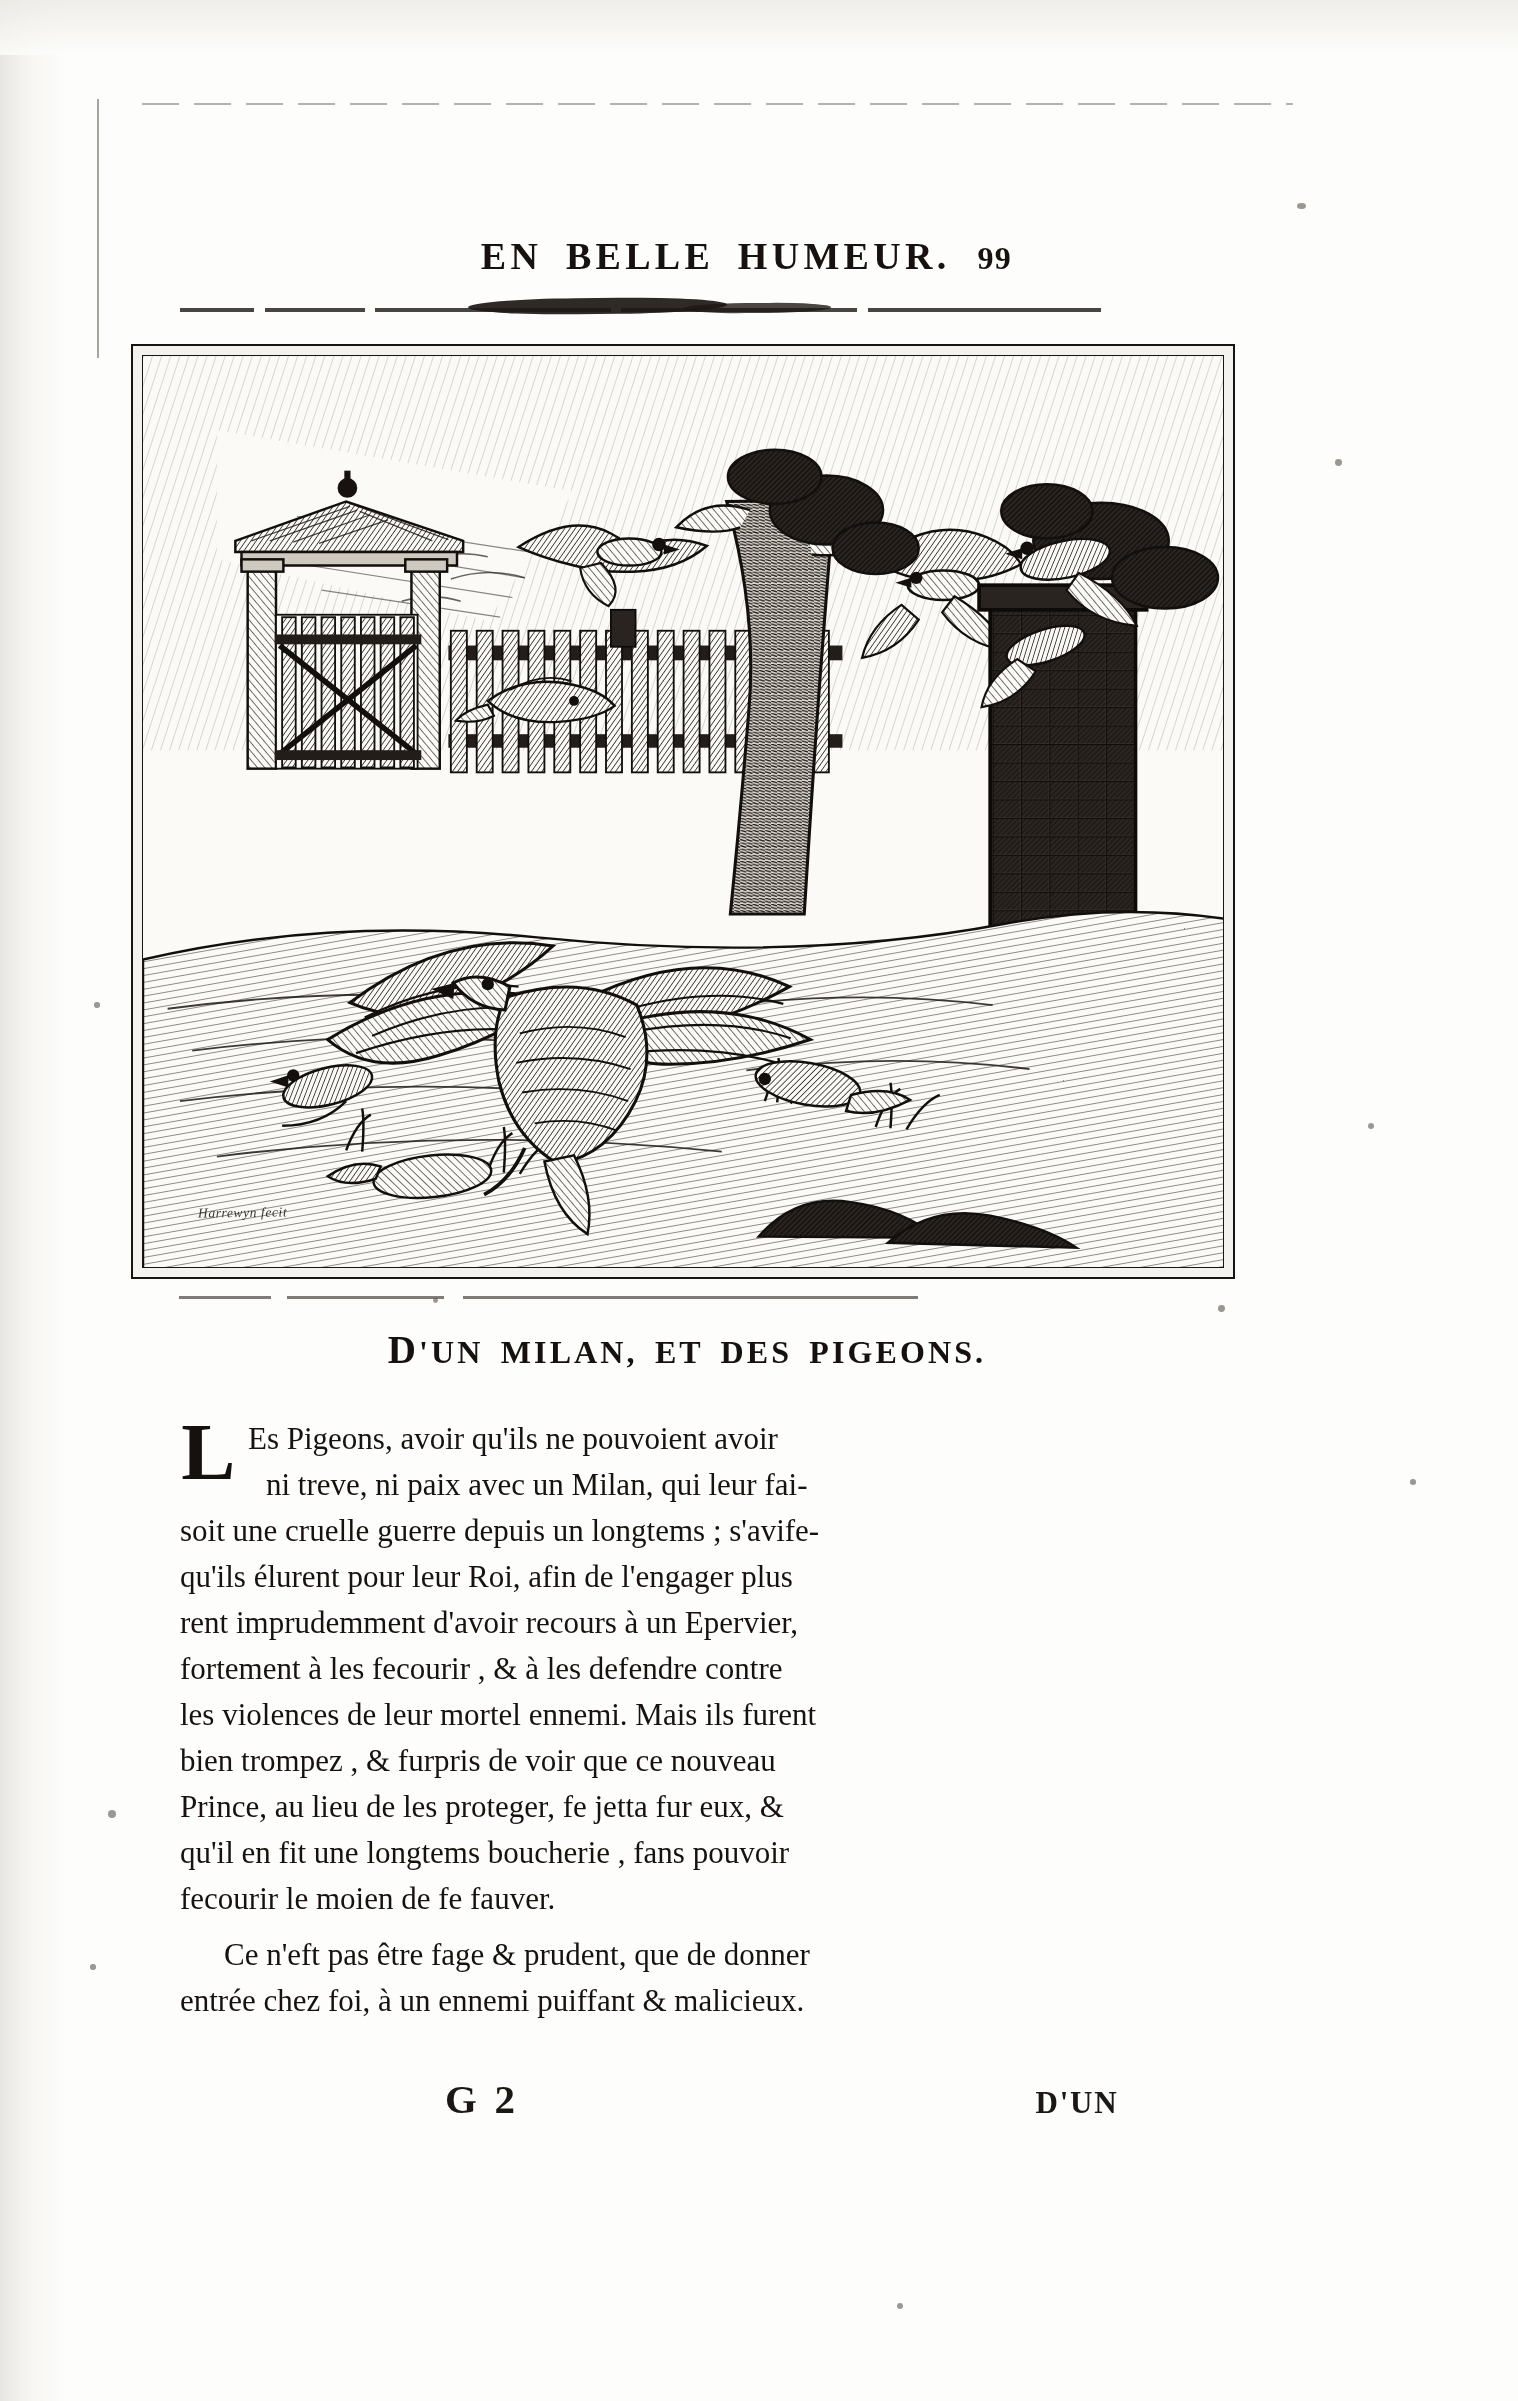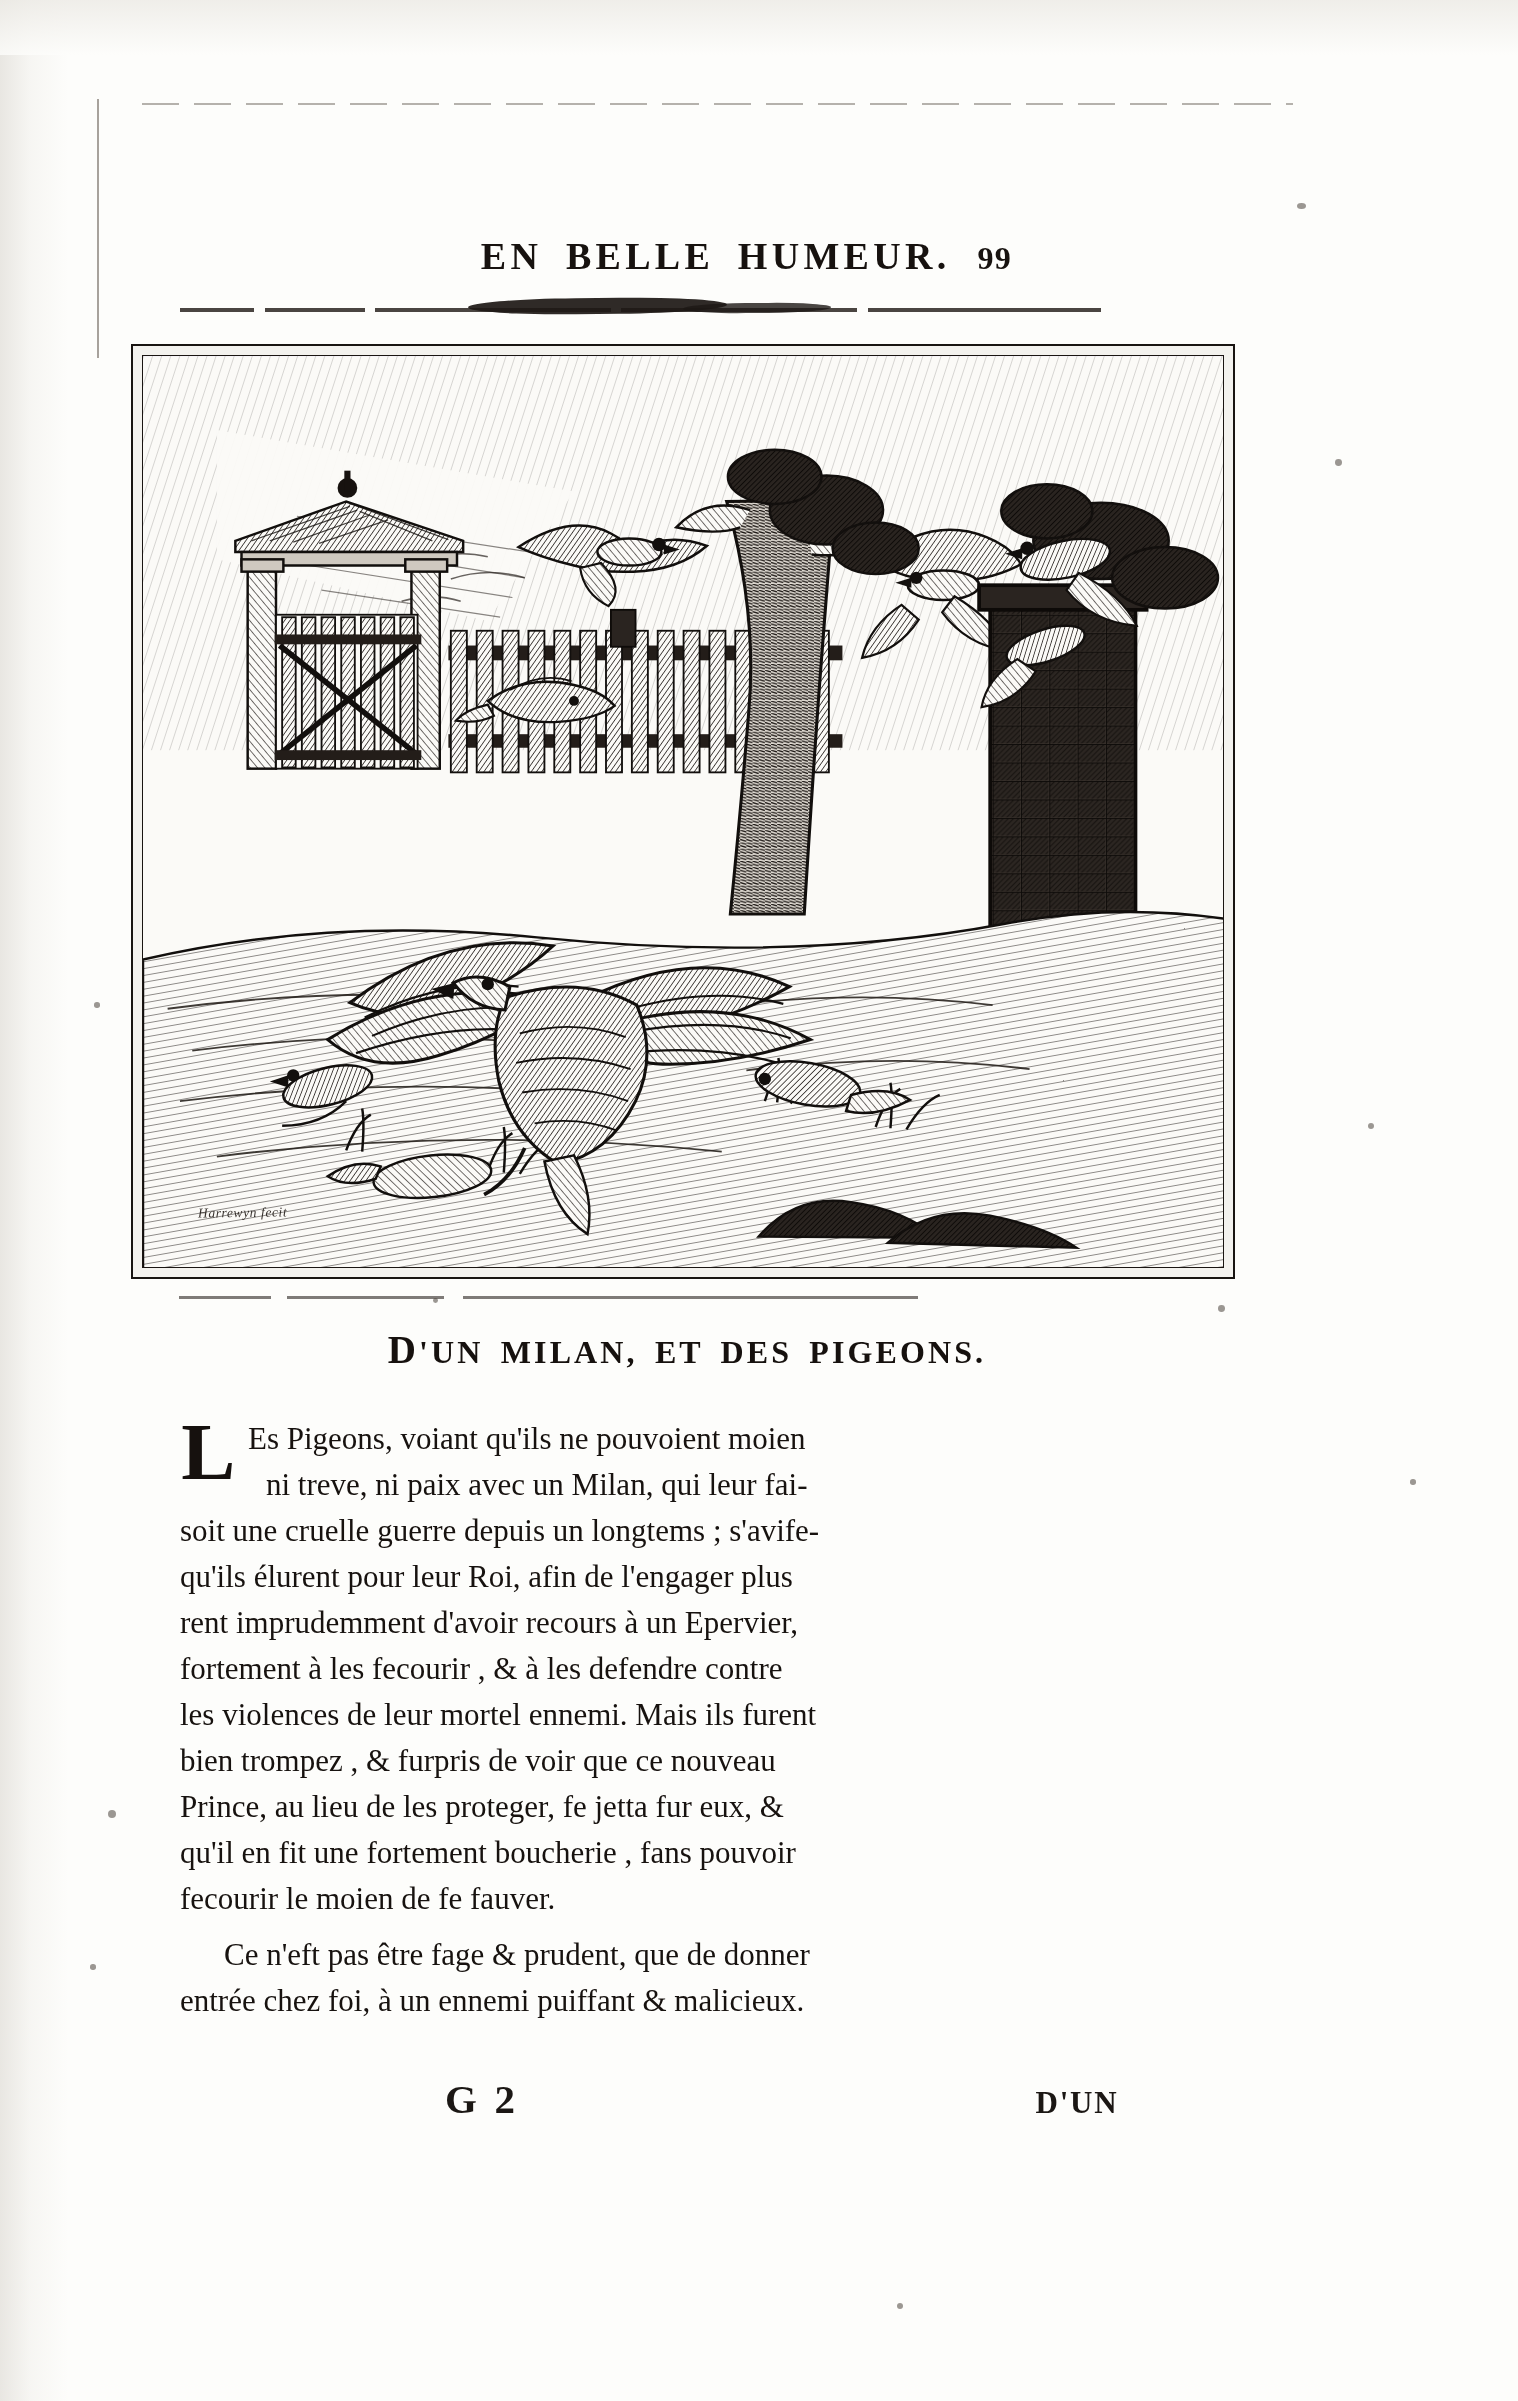--- a/index.html
+++ b/index.html
@@ -523,30 +523,30 @@
   <div class="plate-rule"></div>
 
   <div class="fable-title">
     <span><span class="cap">D</span><span>'UN MILAN, ET DES PIGEONS.</span></span>
   </div>
 
   <div class="body-text">
 
     <div class="para-1">
       <span class="dropcap">L</span>
-      <span class="line l1">Es Pigeons, voiant qu'ils ne pouvoient moien</span>
+      <span class="line l1">Es Pigeons, avoir qu'ils ne pouvoient avoir</span>
       <span class="line l2">ni treve, ni paix avec un Milan, qui leur fai-</span>
       <span class="line">soit une cruelle guerre depuis un longtems ; s'avife-</span>
       <span class="line">qu'ils élurent pour leur Roi, afin de l'engager plus</span>
       <span class="line">rent imprudemment d'avoir recours à un Epervier,</span>
       <span class="line">fortement à les fecourir , &amp; à les defendre contre</span>
       <span class="line">les violences de leur mortel ennemi. Mais ils furent</span>
       <span class="line">bien trompez , &amp; furpris de voir que ce nouveau</span>
       <span class="line">Prince, au lieu de les proteger, fe jetta fur eux, &amp;</span>
-      <span class="line">qu'il en fit une fortement boucherie , fans pouvoir</span>
+      <span class="line">qu'il en fit une longtems boucherie , fans pouvoir</span>
       <span class="line">fecourir le moien de fe fauver.</span>
     </div>
 
     <div class="para-2">
       <span class="line indent">Ce n'eft pas être fage &amp; prudent, que de donner</span>
       <span class="line">entrée chez foi, à un ennemi puiffant &amp; malicieux.</span>
     </div>
   </div>
 
   <div class="footline">

